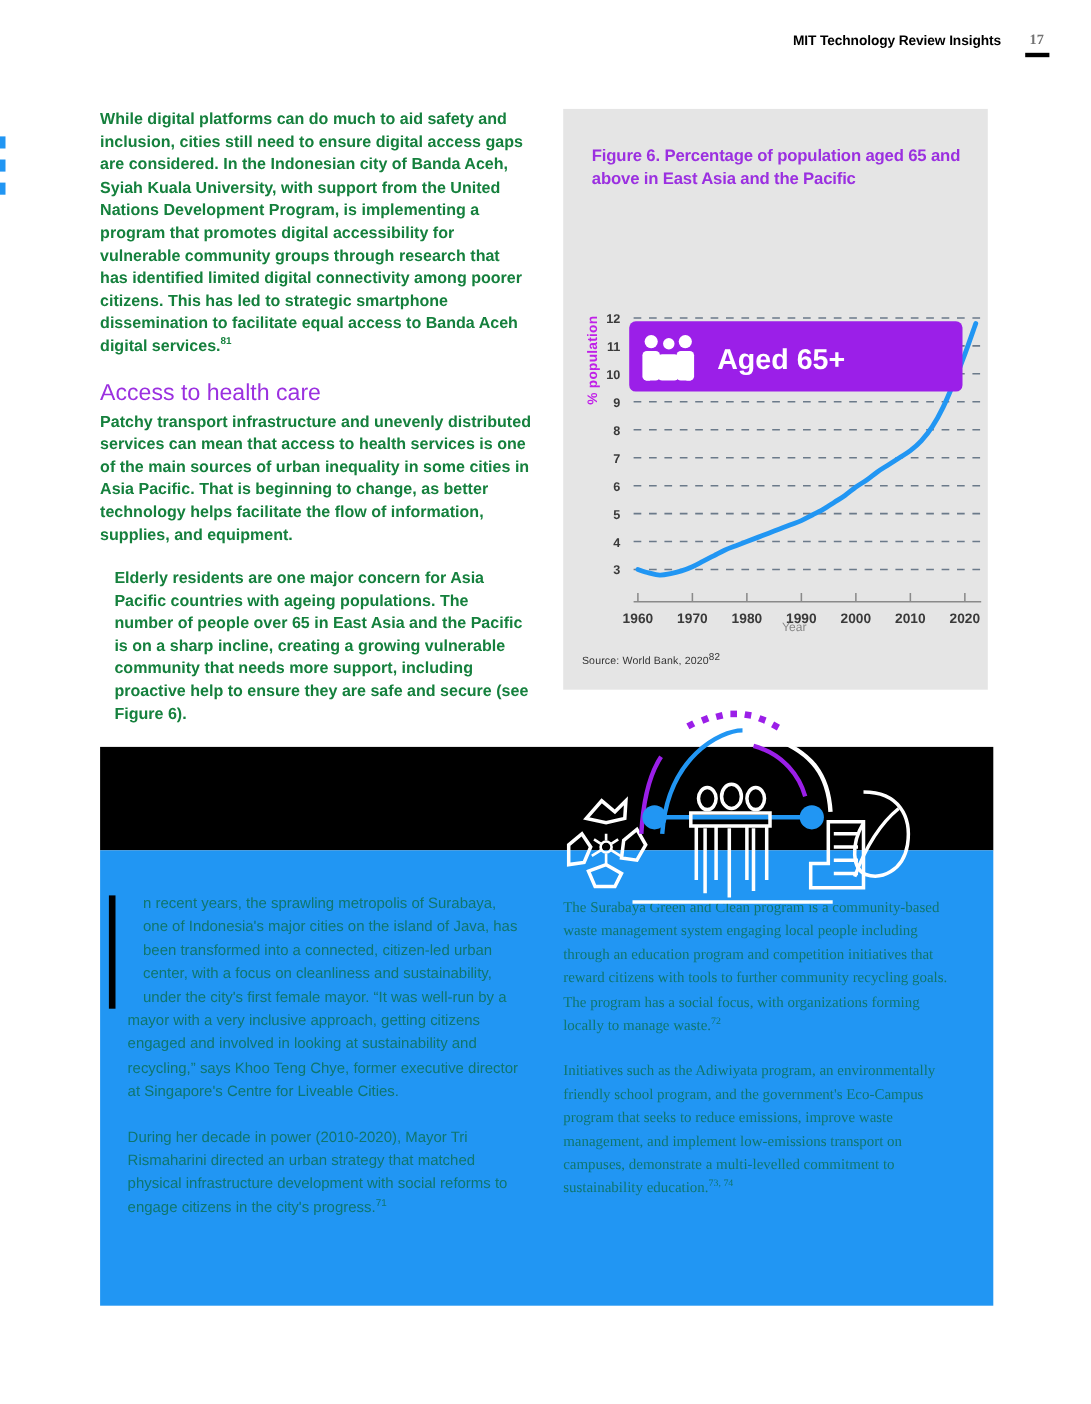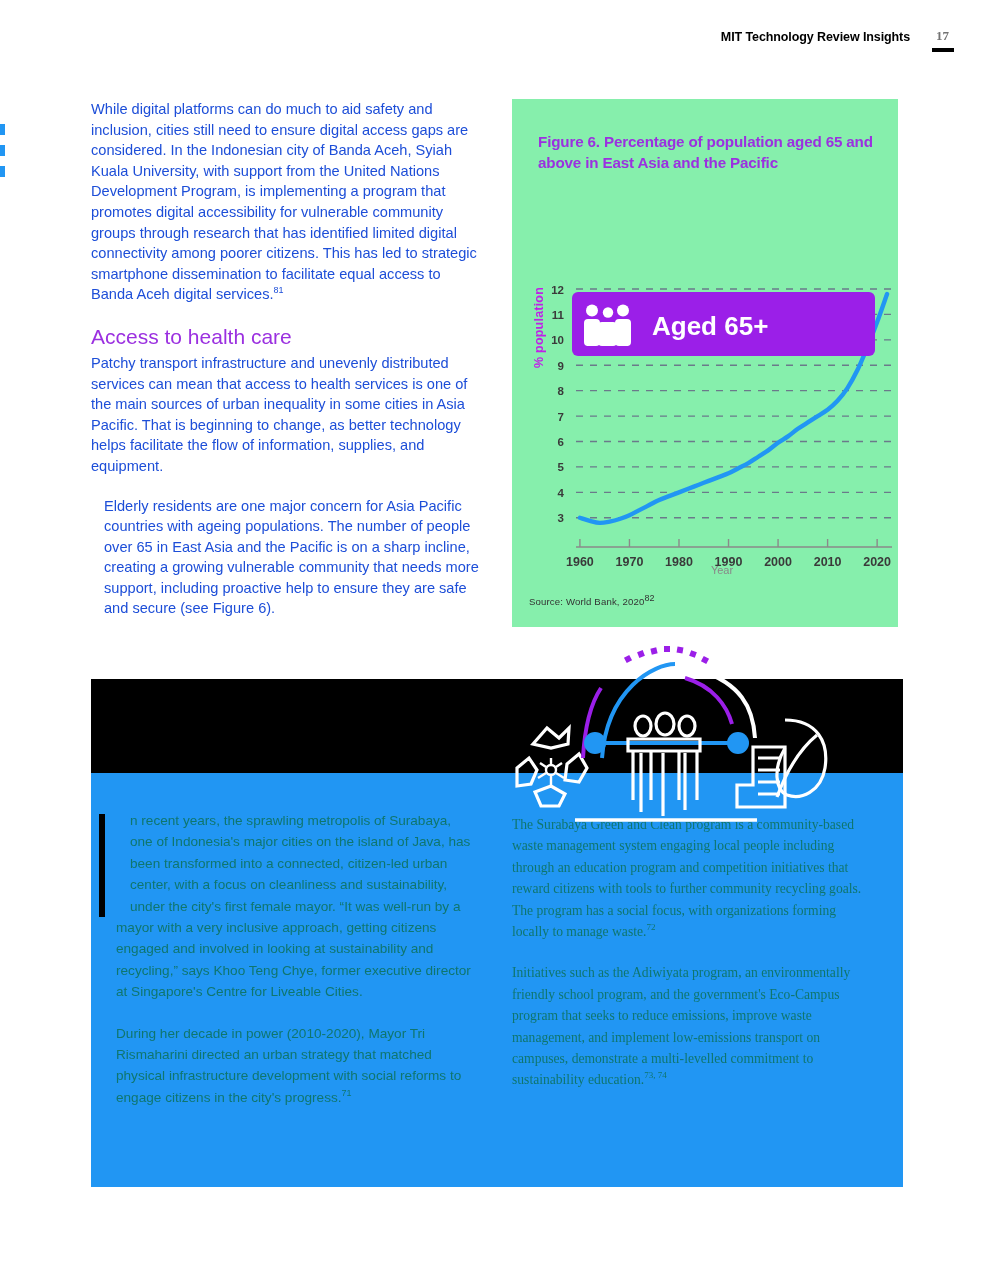--- a/index.html
+++ b/index.html
@@ -12,30 +12,30 @@
   .bleed{position:absolute;left:0;width:5px;height:11px;background:#2196f3;}
   
   .page-header{position:absolute;top:28px;right:43px;display:flex;align-items:flex-end;gap:26px;}
   .hdr-title{font-size:12.5px;font-weight:bold;color:#000;letter-spacing:-0.1px;white-space:nowrap;}
   .hdr-pagewrap{position:relative;text-align:center;}
   .hdr-page{font-size:13px;font-weight:bold;color:#737373;font-family:Liberation Serif, serif;}
   .hdr-rule{position:absolute;left:50%;transform:translateX(-50%);top:20px;width:22px;height:4px;background:#000;}
   
   .col-left{position:absolute;left:91px;top:99px;width:392px;}
   .col-left p{
-    margin:0 0 19px 0;font-size:14.6px;line-height:20.6px;color:#1d4ed8;
+    margin:0 0 19px 0;font-size:14.6px;line-height:20.6px;color:#15803d;font-weight:bold;
   }
   .col-left p:last-child{margin-bottom:0;margin-left:13px;}
   h2.section-head{
     margin:11px 0 3px 0;font-size:21px;line-height:26px;font-weight:normal;color:#9B30E0;
   }
   sup{font-size:9px;vertical-align:super;line-height:0;}
   
   .figure-box{
-    position:absolute;left:512px;top:99px;width:386px;height:528px;background:#86efac;
+    position:absolute;left:512px;top:99px;width:386px;height:528px;background:#e5e5e5;
   }
   .fig-title{
     position:absolute;left:26px;top:32px;width:352px;
     font-size:15.2px;line-height:21px;font-weight:bold;color:#9B30E0;letter-spacing:-0.15px;
   }
   .fig-desc{
     position:absolute;left:26px;top:90px;width:352px;
     font-size:13.4px;line-height:20px;color:#1a1a1a;
   }
   .fig-source{

